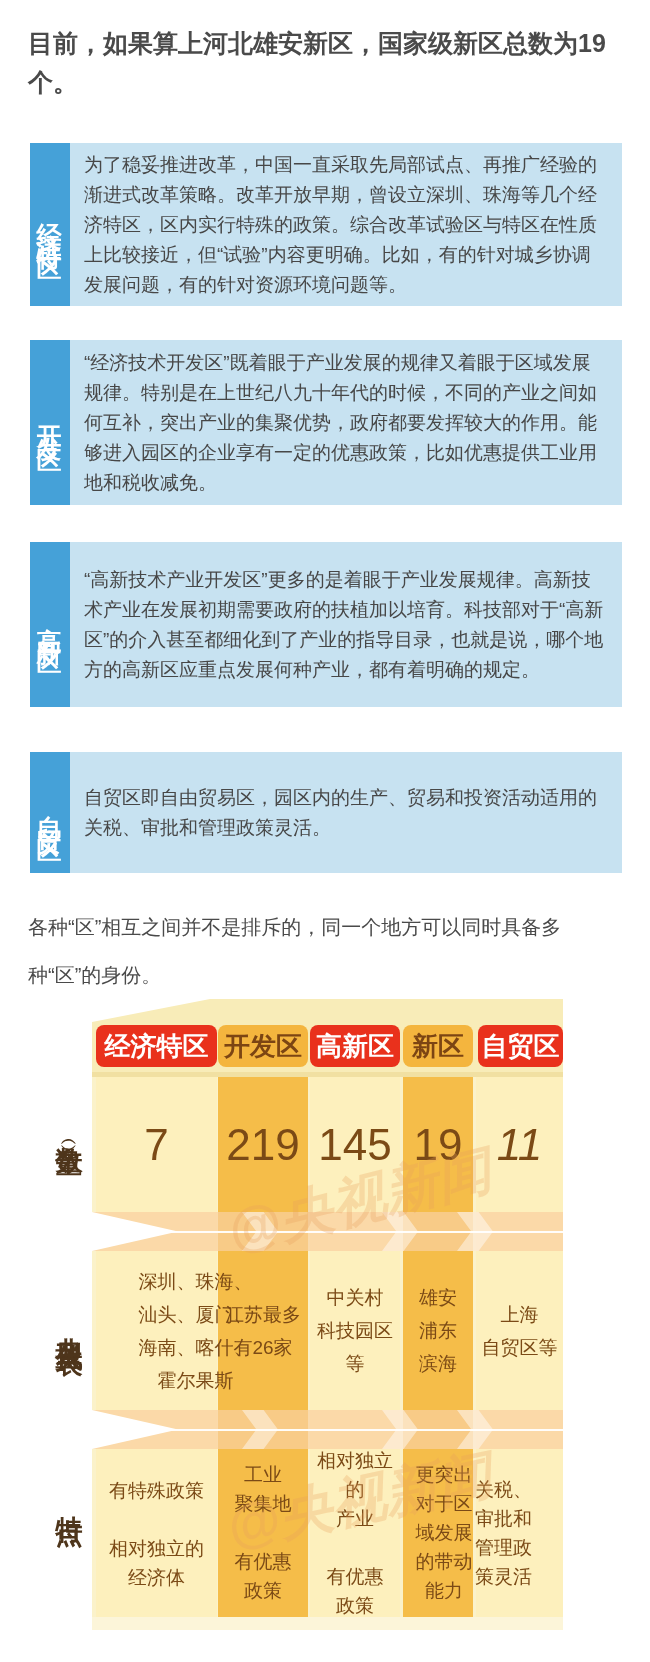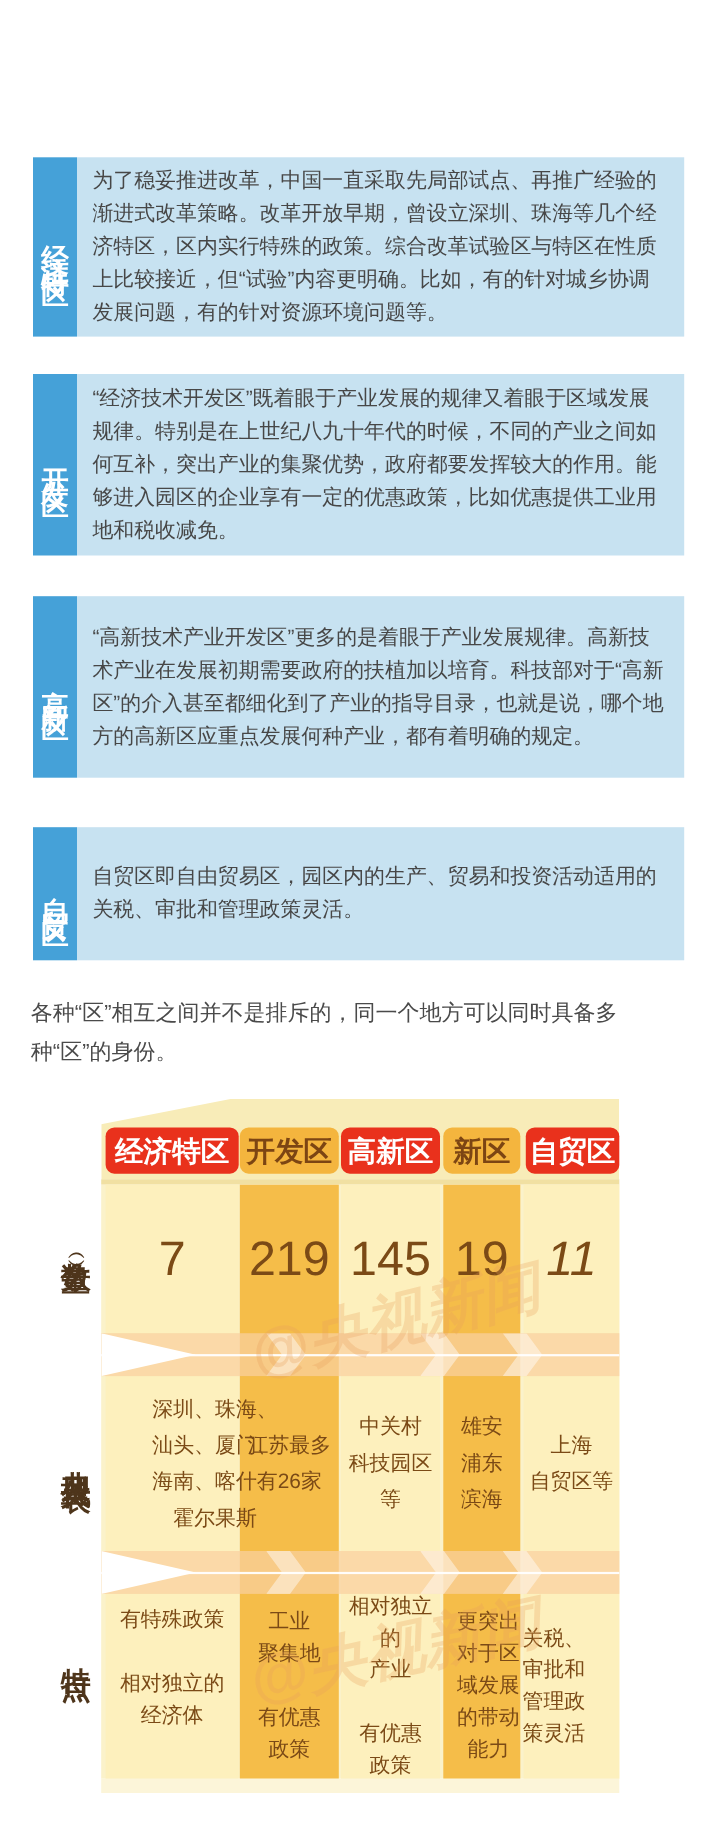--- a/index.html
+++ b/index.html
@@ -19,21 +19,21 @@
     display:flex;align-items:center;justify-content:center;flex:none;
   }
   .sec-label span{writing-mode:vertical-rl;text-orientation:upright;letter-spacing:11px;}
   .sec-body{
     flex:1;background:#c7e2f1;color:#474747;font-size:19px;line-height:30px;
     padding:8px 14px;display:flex;align-items:center;box-sizing:border-box;
   }
   
   .note{
     position:absolute;left:28px;top:903px;width:600px;
-    font-size:20px;line-height:36px;color:#4a4a4a;
+    font-size:20px;line-height:48px;color:#4a4a4a;
   }
   
   #tableWrap{position:absolute;left:92px;top:999px;width:471px;height:631px;}
   .roof{
     position:absolute;left:0;top:0;width:471px;height:73px;background:#f8ecb8;
     clip-path:polygon(0 23px,118px 0,100% 0,100% 100%,0 100%);
   }
   .roof-strip{position:absolute;left:0;top:73px;width:471px;height:5px;background:#f1e0a2;}
   .pill{
     position:absolute;top:26px;height:42px;line-height:42px;border-radius:8px;
@@ -77,20 +77,21 @@
     color:#e8a05c;opacity:0.28;pointer-events:none;white-space:nowrap;
   }
   #wm1{left:225px;top:1165px;transform:rotate(-14deg);}
   #wm2{left:225px;top:1465px;transform:rotate(-12deg);}
 </style>
 </head>
 <body>
 
 <div id="page">
 
+  <div class="intro">目前，如果算上河北雄安新区，国家级新区总数为19个。</div>
 
   <div class="section" style="top:143px;height:163px;">
     <div class="sec-label">
         <span>经济特区</span>
       </div>
     <div class="sec-body">
         <span>为了稳妥推进改革，中国一直采取先局部试点、再推广经验的渐进式改革策略。改革开放早期，曾设立深圳、珠海等几个经济特区，区内实行特殊的政策。综合改革试验区与特区在性质上比较接近，但“试验”内容更明确。比如，有的针对城乡协调发展问题，有的针对资源环境问题等。</span>
       </div>
   </div>
 
@@ -177,21 +178,21 @@
       <div class="band" style="top:333px;">
         <div class="band-overlay"></div>
         <div class="band-chevron" style="left:150px;"></div>
         <div class="band-chevron" style="left:290px;"></div>
         <div class="band-chevron" style="left:365px;"></div>
         <div class="band-wedge"></div>
         <div class="band-line"></div>
       </div>
 
       <div class="row-feat">
-        <div class="cell" style="left:4px;top:354px;width:121px;height:169px;">有特殊政策
+        <div class="cell" style="left:4px;top:372px;width:121px;height:169px;">有特殊政策
 
 相对独立的
 经济体</div>
         <div class="cell" style="left:126px;top:371px;width:90px;height:169px;">工业
 聚集地
 
 有优惠
 政策</div>
         <div class="cell" style="left:218px;top:371px;width:90px;height:169px;">相对独立的
 产业

